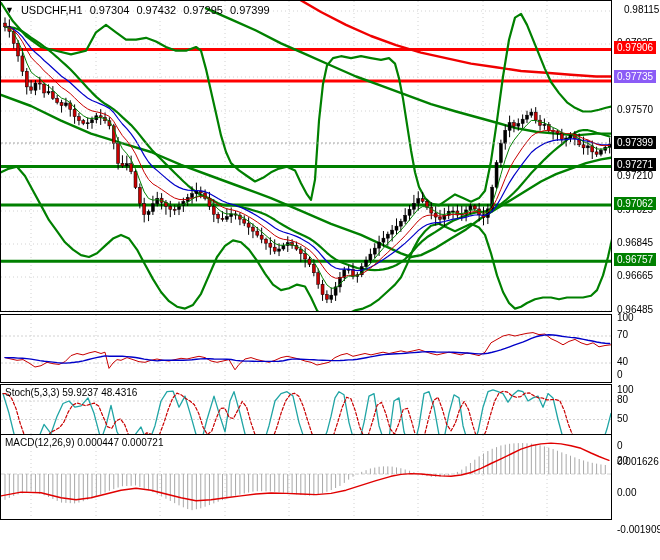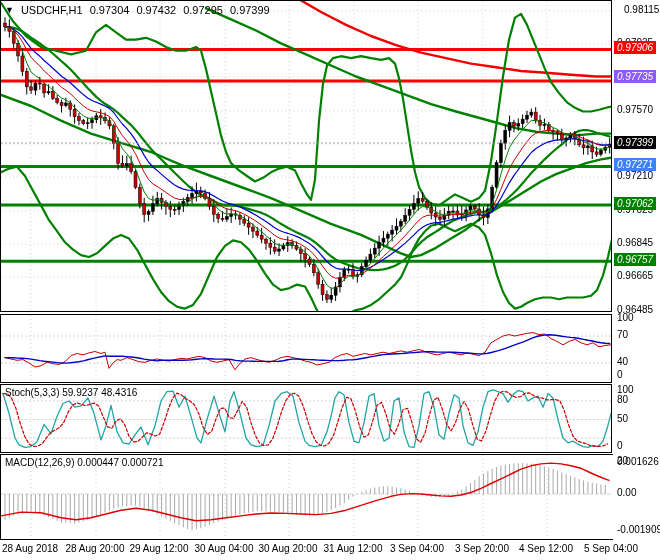--- a/index.html
+++ b/index.html
@@ -7,21 +7,21 @@
         font-family:"Liberation Sans",sans-serif;}
   .panel{position:absolute;left:0;width:610px;border:1px solid #000;background:#fff;}
   .panel svg{position:absolute;left:0;top:0;}
   .hdr{position:absolute;top:3px;left:4px;z-index:6;display:flex;gap:7px;
        font-size:11px;color:#000;align-items:center;white-space:nowrap;}
   .hdr .tri{font-size:9px;}
   .ind-label{position:absolute;left:4px;z-index:6;font-size:10px;color:#000;white-space:nowrap;}
   .yaxis{position:absolute;left:613px;top:0;width:47px;height:560px;background:#fff;}
   .ylabel{position:absolute;left:4px;font-size:10px;color:#000;line-height:12px;white-space:nowrap;}
   .badge{position:absolute;left:1px;font-size:10px;color:#fff;line-height:13px;
-         padding:0 3px;white-space:nowrap;z-index:3;font-style:italic;}
+         padding:0 3px;white-space:nowrap;z-index:3;}
   .taxis{position:absolute;left:0;top:540px;width:660px;height:20px;background:#fff;}
   .tlabel{position:absolute;top:3px;font-size:10px;color:#000;white-space:nowrap;}
 </style>
 </head>
 <body>
 
 <div class="root">
 
   <div class="panel" id="main-panel" style="top:0;height:310px;">
     <svg id="main-svg" width="610" height="310">
@@ -381,21 +381,21 @@
         <line x1="546" y1="0" x2="546" y2="67" stroke="#D2D2D2" stroke-width="1" stroke-dasharray="1,3"></line>
         <line x1="0" y1="16" x2="610" y2="16" stroke="#D2D2D2" stroke-width="1" stroke-dasharray="2,2"></line>
         <line x1="0" y1="34.501000000000005" x2="610" y2="34.501000000000005" stroke="#D2D2D2" stroke-width="1" stroke-dasharray="2,2"></line>
         <line x1="0" y1="53.002" x2="610" y2="53.002" stroke="#D2D2D2" stroke-width="1" stroke-dasharray="2,2"></line>
         <path d="M2.0 8.6 L8.0 28.3 L14.0 53.0 L18.0 59.8 L24.0 62.3 L30.0 61.6 L36.0 56.7 L43.0 39.4 L50.0 48.7 L56.0 31.4 L62.0 18.5 L68.0 16.0 L74.0 22.2 L80.0 20.9 L87.0 12.9 L93.0 28.3 L100.0 54.9 L105.0 40.7 L110.0 20.3 L116.0 46.8 L122.0 57.9 L128.0 59.2 L134.0 49.9 L140.0 41.9 L147.0 59.8 L154.0 40.7 L160.0 16.0 L166.0 6.7 L172.0 6.1 L178.0 22.2 L184.0 11.1 L190.0 31.4 L196.0 53.0 L200.0 57.9 L206.0 34.5 L213.0 11.1 L219.0 31.4 L224.0 46.8 L229.0 16.0 L233.0 6.7 L239.0 28.3 L245.0 53.0 L250.0 59.8 L256.0 61.6 L262.0 60.4 L268.0 40.7 L274.0 16.0 L280.0 8.6 L286.0 6.7 L292.0 11.1 L298.0 37.6 L304.0 56.1 L308.0 60.4 L314.0 61.6 L320.0 60.4 L326.0 46.8 L330.0 31.4 L334.0 12.9 L338.0 6.7 L343.0 9.8 L348.0 37.6 L353.0 56.1 L358.0 57.9 L363.0 37.6 L368.0 11.1 L373.0 8.6 L378.0 40.7 L383.0 56.1 L388.0 53.0 L393.0 16.0 L398.0 12.9 L403.0 46.8 L408.0 61.6 L413.0 62.3 L418.0 40.7 L423.0 8.6 L428.0 6.7 L433.0 22.2 L438.0 49.9 L443.0 54.2 L448.0 28.3 L453.0 9.8 L458.0 12.9 L462.0 40.7 L467.0 57.9 L472.0 60.4 L477.0 46.8 L482.0 22.2 L487.0 6.7 L492.0 4.9 L497.0 6.7 L502.0 8.6 L507.0 17.2 L512.0 9.8 L517.0 5.5 L522.0 6.7 L527.0 16.0 L532.0 12.9 L537.0 11.1 L542.0 22.2 L547.0 8.6 L552.0 12.9 L557.0 34.5 L562.0 53.0 L567.0 57.9 L572.0 56.1 L577.0 59.2 L582.0 61.6 L587.0 62.3 L592.0 60.4 L597.0 61.6 L602.0 56.1 L606.0 43.8 L610.0 28.3" fill="none" stroke="#20A5A5" stroke-width="1.3" stroke-linejoin="round" stroke-linecap="round"></path>
         <path d="M2.0 8.6 L6.3 8.6 L10.7 13.4 L15.0 23.6 L19.4 39.0 L23.8 51.5 L28.1 59.1 L32.5 61.4 L36.8 61.2 L41.2 58.7 L45.5 52.8 L49.9 47.2 L54.2 45.1 L58.6 42.6 L62.9 37.0 L67.3 26.9 L71.6 20.1 L76.0 18.0 L80.3 19.3 L84.6 20.7 L89.0 19.3 L93.3 18.1 L97.7 21.1 L102.0 31.3 L106.4 41.6 L110.7 43.4 L115.1 35.9 L119.4 33.8 L123.8 39.9 L128.1 51.5 L132.5 56.8 L136.8 56.5 L141.2 52.4 L145.5 47.8 L149.9 49.1 L154.2 51.0 L158.6 49.2 L162.9 37.8 L167.3 24.3 L171.6 13.3 L176.0 8.1 L180.3 9.9 L184.7 13.6 L189.0 16.0 L193.4 19.8 L197.7 28.4 L202.1 42.3 L206.4 49.5 L210.8 46.0 L215.1 33.7 L219.5 23.3 L223.8 23.2 L228.2 32.6 L232.5 33.4 L236.9 25.0 L241.2 16.5 L245.6 22.1 L249.9 37.4 L254.3 50.4 L258.6 58.2 L263.0 60.6 L267.3 59.8 L271.7 53.7 L276.0 41.8 L280.4 27.2 L284.7 15.8 L289.1 9.7 L293.4 8.2 L297.8 11.2 L302.2 21.1 L306.5 34.9 L310.9 48.6 L315.2 56.7 L319.6 60.4 L323.9 61.0 L328.3 57.8 L332.6 50.1 L337.0 36.4 L341.3 22.0 L345.7 12.2 L350.0 13.9 L354.4 26.1 L358.7 42.0 L363.1 52.2 L367.4 49.7 L371.8 35.6 L376.1 20.3 L380.5 17.3 L384.8 28.6 L389.2 43.9 L393.5 49.2 L397.9 38.4 L402.2 24.4 L406.6 23.4 L410.9 37.3 L415.3 53.6 L419.6 57.3 L424.0 48.3 L428.3 30.4 L432.7 15.4 L437.0 12.3 L441.4 24.4 L445.7 39.4 L450.1 45.8 L454.4 37.9 L458.8 23.9 L463.1 16.5 L467.5 24.4 L471.8 40.2 L476.2 54.3 L480.5 55.9 L484.9 46.3 L489.2 30.7 L493.6 16.3 L497.9 8.3 L502.3 6.2 L506.6 7.2 L511.0 10.9 L515.3 12.3 L519.7 11.6 L524.0 8.2 L528.4 7.9 L532.7 10.6 L537.1 12.8 L541.4 13.0 L545.8 14.9 L550.1 14.7 L554.5 14.7 L558.8 15.6 L563.2 25.3 L567.5 39.6 L571.9 51.0 L576.2 56.0 L580.6 57.5 L584.9 58.6 L589.3 60.5 L593.6 61.4 L598.0 61.4 L602.3 60.9 L606.7 58.8" fill="none" stroke="#C80000" stroke-width="1.2" stroke-linejoin="round" stroke-linecap="round" stroke-dasharray="3,2"></path>
       </svg>
     <div class="ind-label" style="top:2px;">Stoch(5,3,3) 59.9237 48.4316</div>
   </div>
 
-  <div class="panel" id="macd-panel" style="top:454px;height:84px;padding-left:16px;">
+  <div class="panel" id="macd-panel" style="top:434px;height:84px;">
     <svg id="macd-svg" width="610" height="84">
         <line x1="30" y1="0" x2="30" y2="84" stroke="#D2D2D2" stroke-width="1" stroke-dasharray="1,3"></line>
         <line x1="95" y1="0" x2="95" y2="84" stroke="#D2D2D2" stroke-width="1" stroke-dasharray="1,3"></line>
         <line x1="159" y1="0" x2="159" y2="84" stroke="#D2D2D2" stroke-width="1" stroke-dasharray="1,3"></line>
         <line x1="224" y1="0" x2="224" y2="84" stroke="#D2D2D2" stroke-width="1" stroke-dasharray="1,3"></line>
         <line x1="288" y1="0" x2="288" y2="84" stroke="#D2D2D2" stroke-width="1" stroke-dasharray="1,3"></line>
         <line x1="353" y1="0" x2="353" y2="84" stroke="#D2D2D2" stroke-width="1" stroke-dasharray="1,3"></line>
         <line x1="417" y1="0" x2="417" y2="84" stroke="#D2D2D2" stroke-width="1" stroke-dasharray="1,3"></line>
         <line x1="482" y1="0" x2="482" y2="84" stroke="#D2D2D2" stroke-width="1" stroke-dasharray="1,3"></line>
         <line x1="546" y1="0" x2="546" y2="84" stroke="#D2D2D2" stroke-width="1" stroke-dasharray="1,3"></line>
@@ -561,31 +561,19 @@
       <div class="ylabel" style="top: 394px;">80</div>
       <div class="ylabel" style="top: 413px;">50</div>
       <div class="ylabel" style="top: 455px;">20</div>
       <div class="ylabel" style="top: 440px;">0</div>
       <div class="ylabel" style="top: 456px;">0.001626</div>
       <div class="ylabel" style="top: 487px;">0.00</div>
       <div class="ylabel" style="top: 524px;">-0.001909</div>
       <div class="badge" style="top: 41px; background: rgb(255, 0, 0);">0.97906</div>
       <div class="badge" style="top: 70px; background: #8b5cf6;">0.97735</div>
       <div class="badge" style="top: 136px; background: rgb(0, 0, 0);">0.97399</div>
-      <div class="badge" style="top: 158px; background: #3b82f6;">0.97271</div>
+      <div class="badge" style="top: 158px; background: #000000;">0.97271</div>
       <div class="badge" style="top: 197px; background: rgb(0, 128, 0);">0.97062</div>
       <div class="badge" style="top: 253px; background: rgb(0, 128, 0);">0.96757</div>
     </div>
 
-  <div class="taxis" id="taxis">
-      <div class="tlabel" style="left: 2px;">28 Aug 2018</div>
-      <div class="tlabel" style="left: 95px; transform: translateX(-50%);">28 Aug 20:00</div>
-      <div class="tlabel" style="left: 159px; transform: translateX(-50%);">29 Aug 12:00</div>
-      <div class="tlabel" style="left: 224px; transform: translateX(-50%);">30 Aug 04:00</div>
-      <div class="tlabel" style="left: 288px; transform: translateX(-50%);">30 Aug 20:00</div>
-      <div class="tlabel" style="left: 353px; transform: translateX(-50%);">31 Aug 12:00</div>
-      <div class="tlabel" style="left: 417px; transform: translateX(-50%);">3 Sep 04:00</div>
-      <div class="tlabel" style="left: 482px; transform: translateX(-50%);">3 Sep 20:00</div>
-      <div class="tlabel" style="left: 546px; transform: translateX(-50%);">4 Sep 12:00</div>
-      <div class="tlabel" style="left: 611px; transform: translateX(-50%);">5 Sep 04:00</div>
-    </div>
 
 </div>
 
 </body></html>

